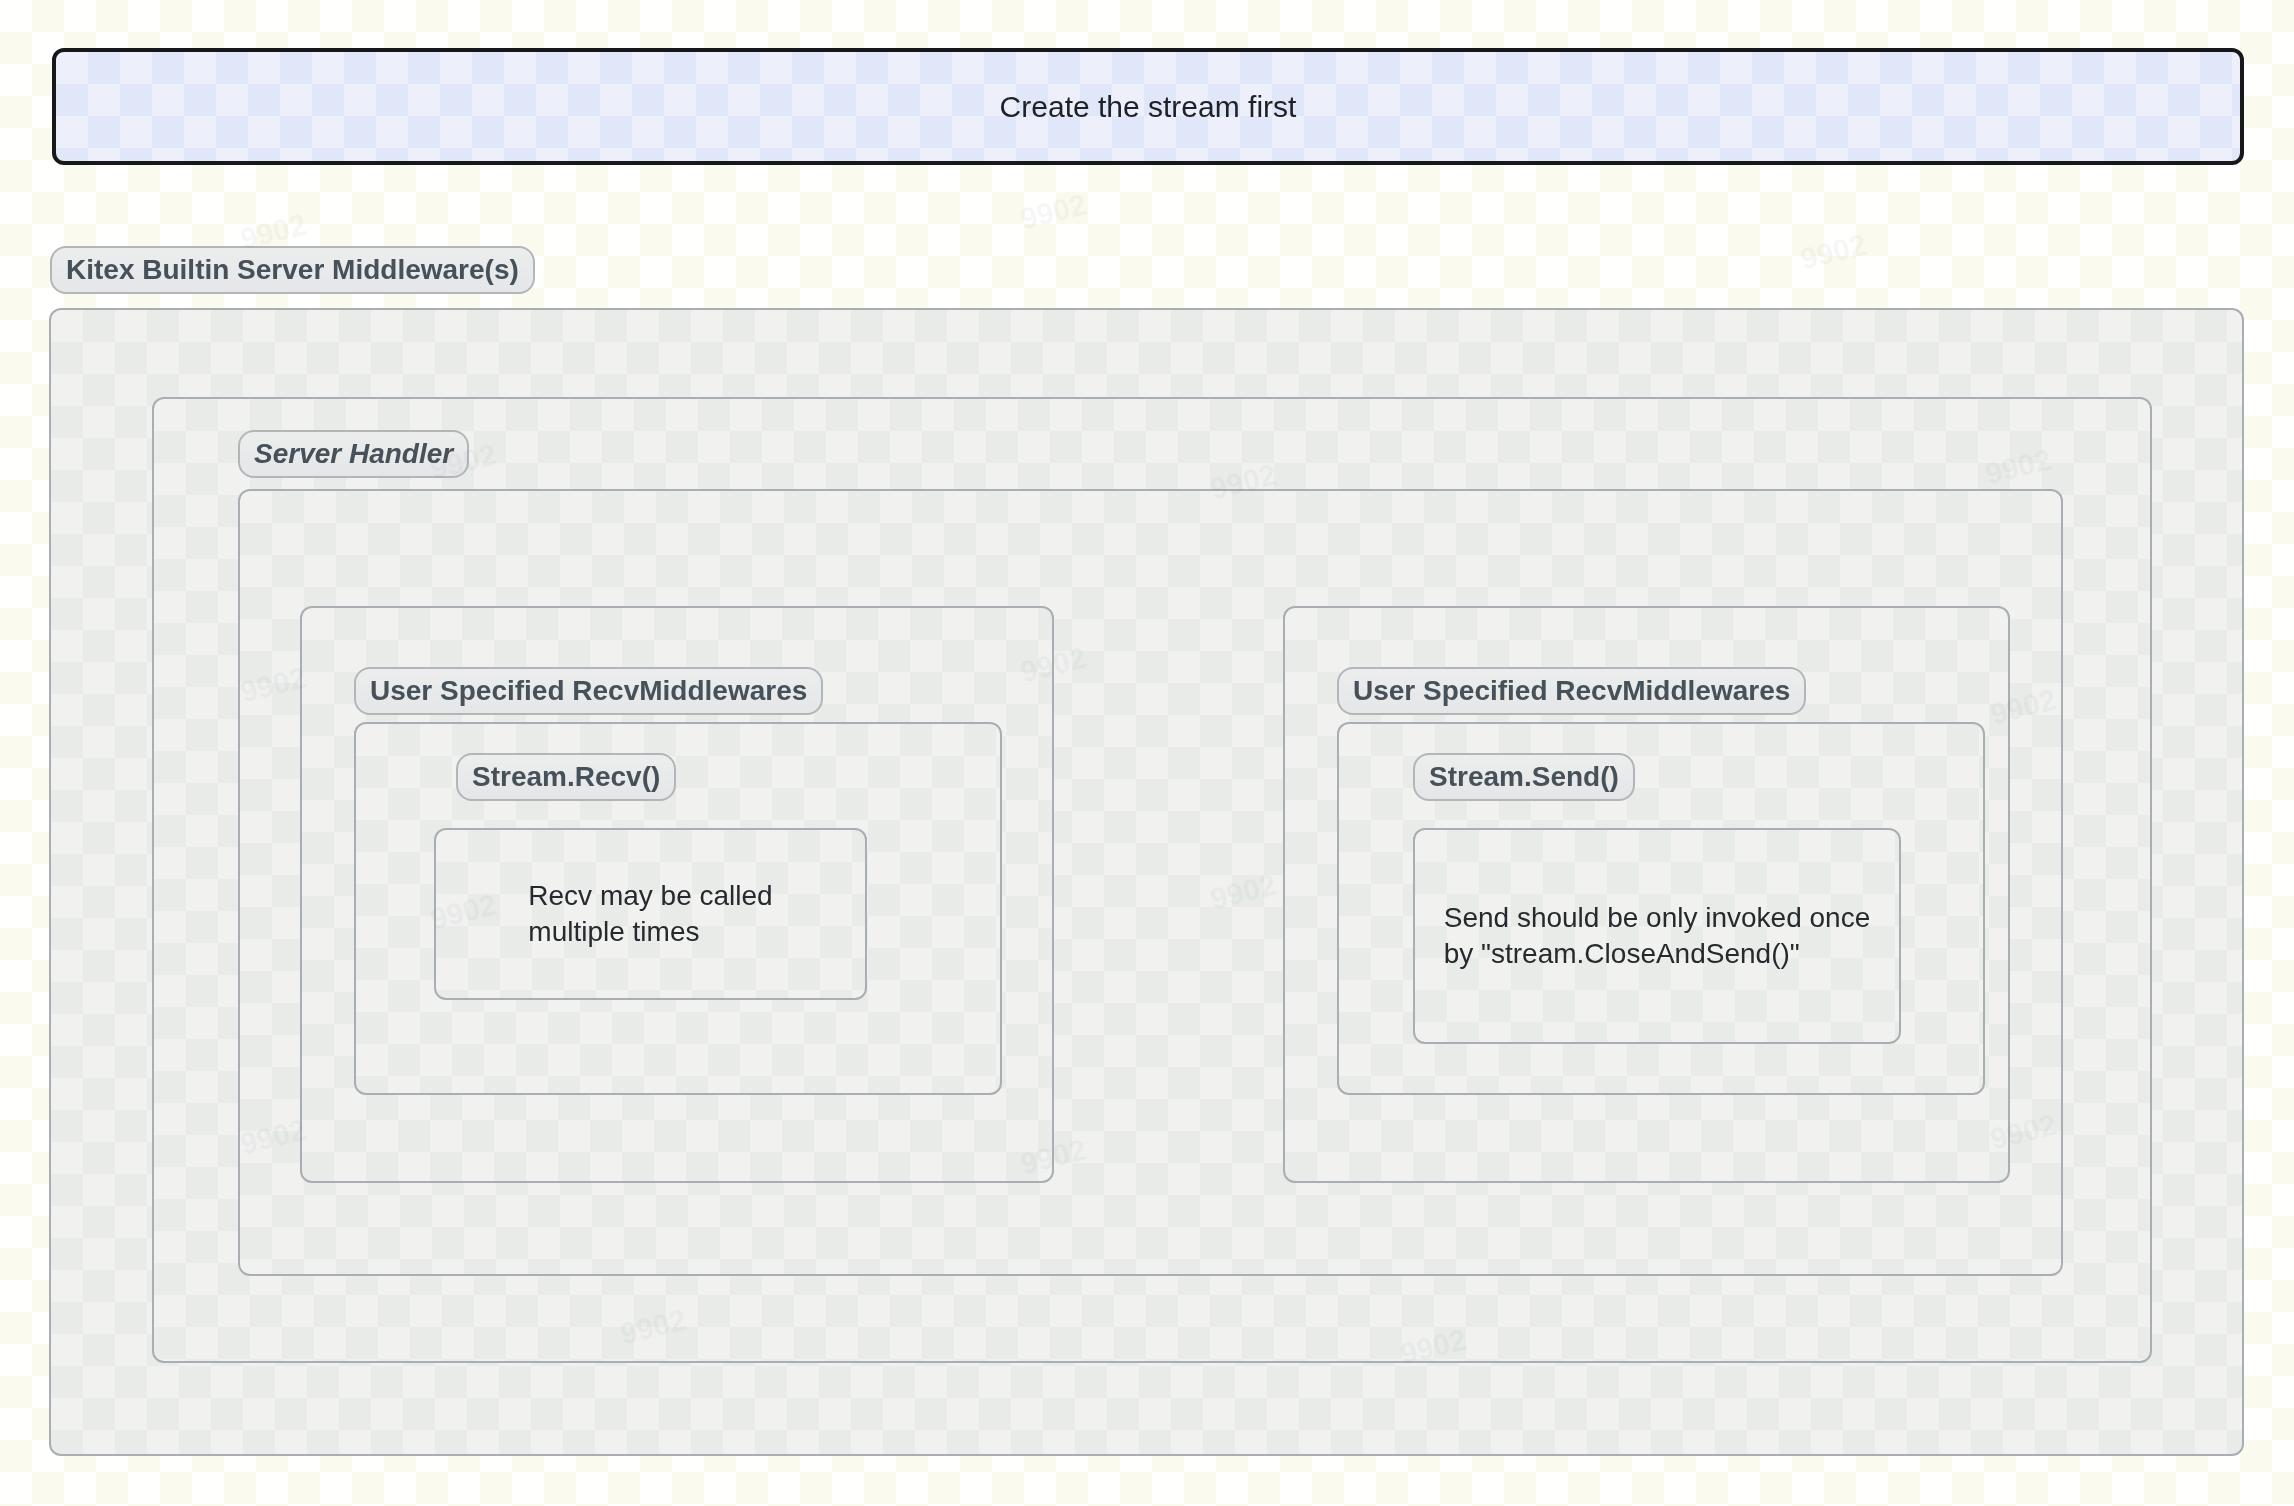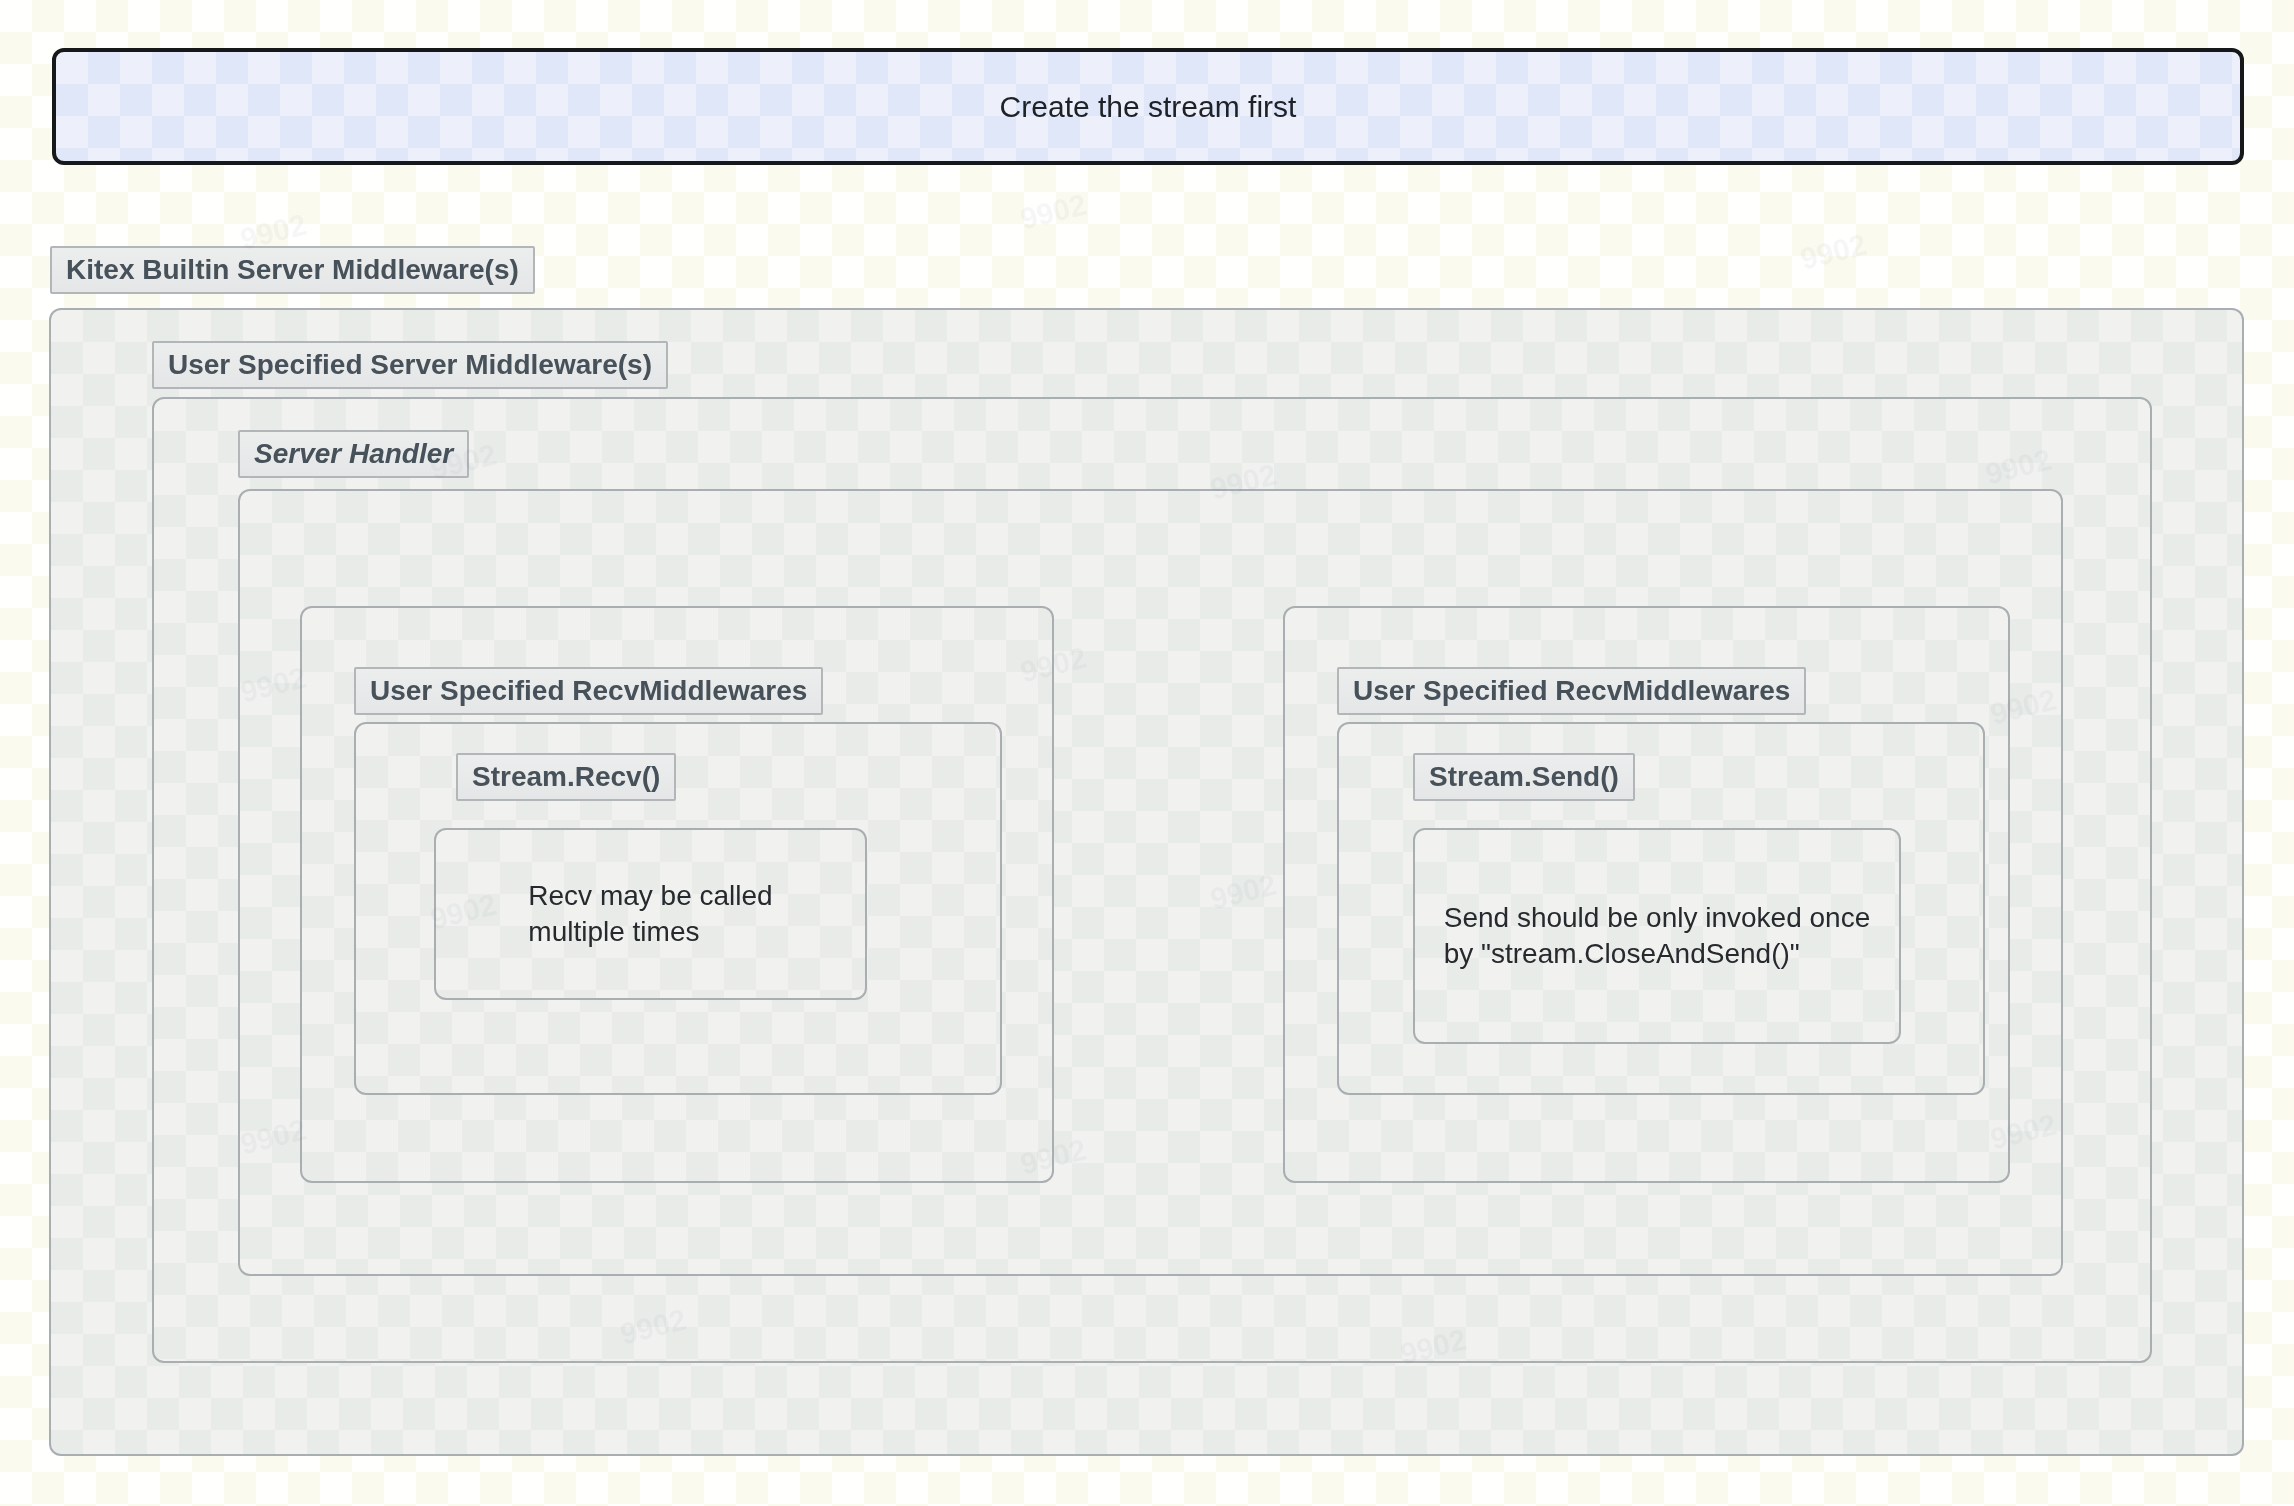--- a/index.html
+++ b/index.html
@@ -32,21 +32,21 @@
     background-image: conic-gradient(rgba(222,227,221,0.45) 90deg, rgba(0,0,0,0) 90deg 180deg,
                        rgba(222,227,221,0.45) 180deg 270deg, rgba(0,0,0,0) 270deg);
     background-size: 64px 64px;
     border: 2px solid #a9aeb2; border-radius: 12px;
   }
 
   .badge {
     position: absolute; display: inline-block; white-space: nowrap;
     font-size: 28px; font-weight: bold; line-height: 38px; color: #47515a;
     background: linear-gradient(180deg, #eceded 0%, #e5e6e7 100%);
-    border: 2px solid #b2b6b9; border-radius: 2px;
+    border: 2px solid #b2b6b9; border-radius: 16px;
     padding: 3px 14px;
     z-index: 5;
   }
 
   .note-box { display: flex; align-items: center; justify-content: center; }
   .note {
     white-space: pre-line; text-align: left;
     font-size: 28px; line-height: 36px; color: #26292d;
   }
 
@@ -61,21 +61,20 @@
 
 <div class="canvas">
 
   <div class="banner">
     <span class="banner-text">Create the stream first</span>
   </div>
 
   <span class="badge" style="left:50px; top:246px;">Kitex Builtin Server Middleware(s)</span>
   <div class="box" style="left:49px; top:308px; width:2195px; height:1148px;"></div>
 
-  <span class="badge" style="left:152px; top:341px;">User Specified Server Middleware(s)</span>
   <div class="box" style="left:152px; top:397px; width:2000px; height:966px;"></div>
 
   <span class="badge" style="left:238px; top:430px;font-style:italic;">Server Handler</span>
   <div class="box" style="left:238px; top:489px; width:1825px; height:787px;"></div>
 
   <div class="box" style="left:300px; top:606px; width:754px; height:577px;"></div>
 
   <div class="box" style="left:1283px; top:606px; width:727px; height:577px;"></div>
 
   <span class="badge" style="left:354px; top:667px;">User Specified RecvMiddlewares</span>

